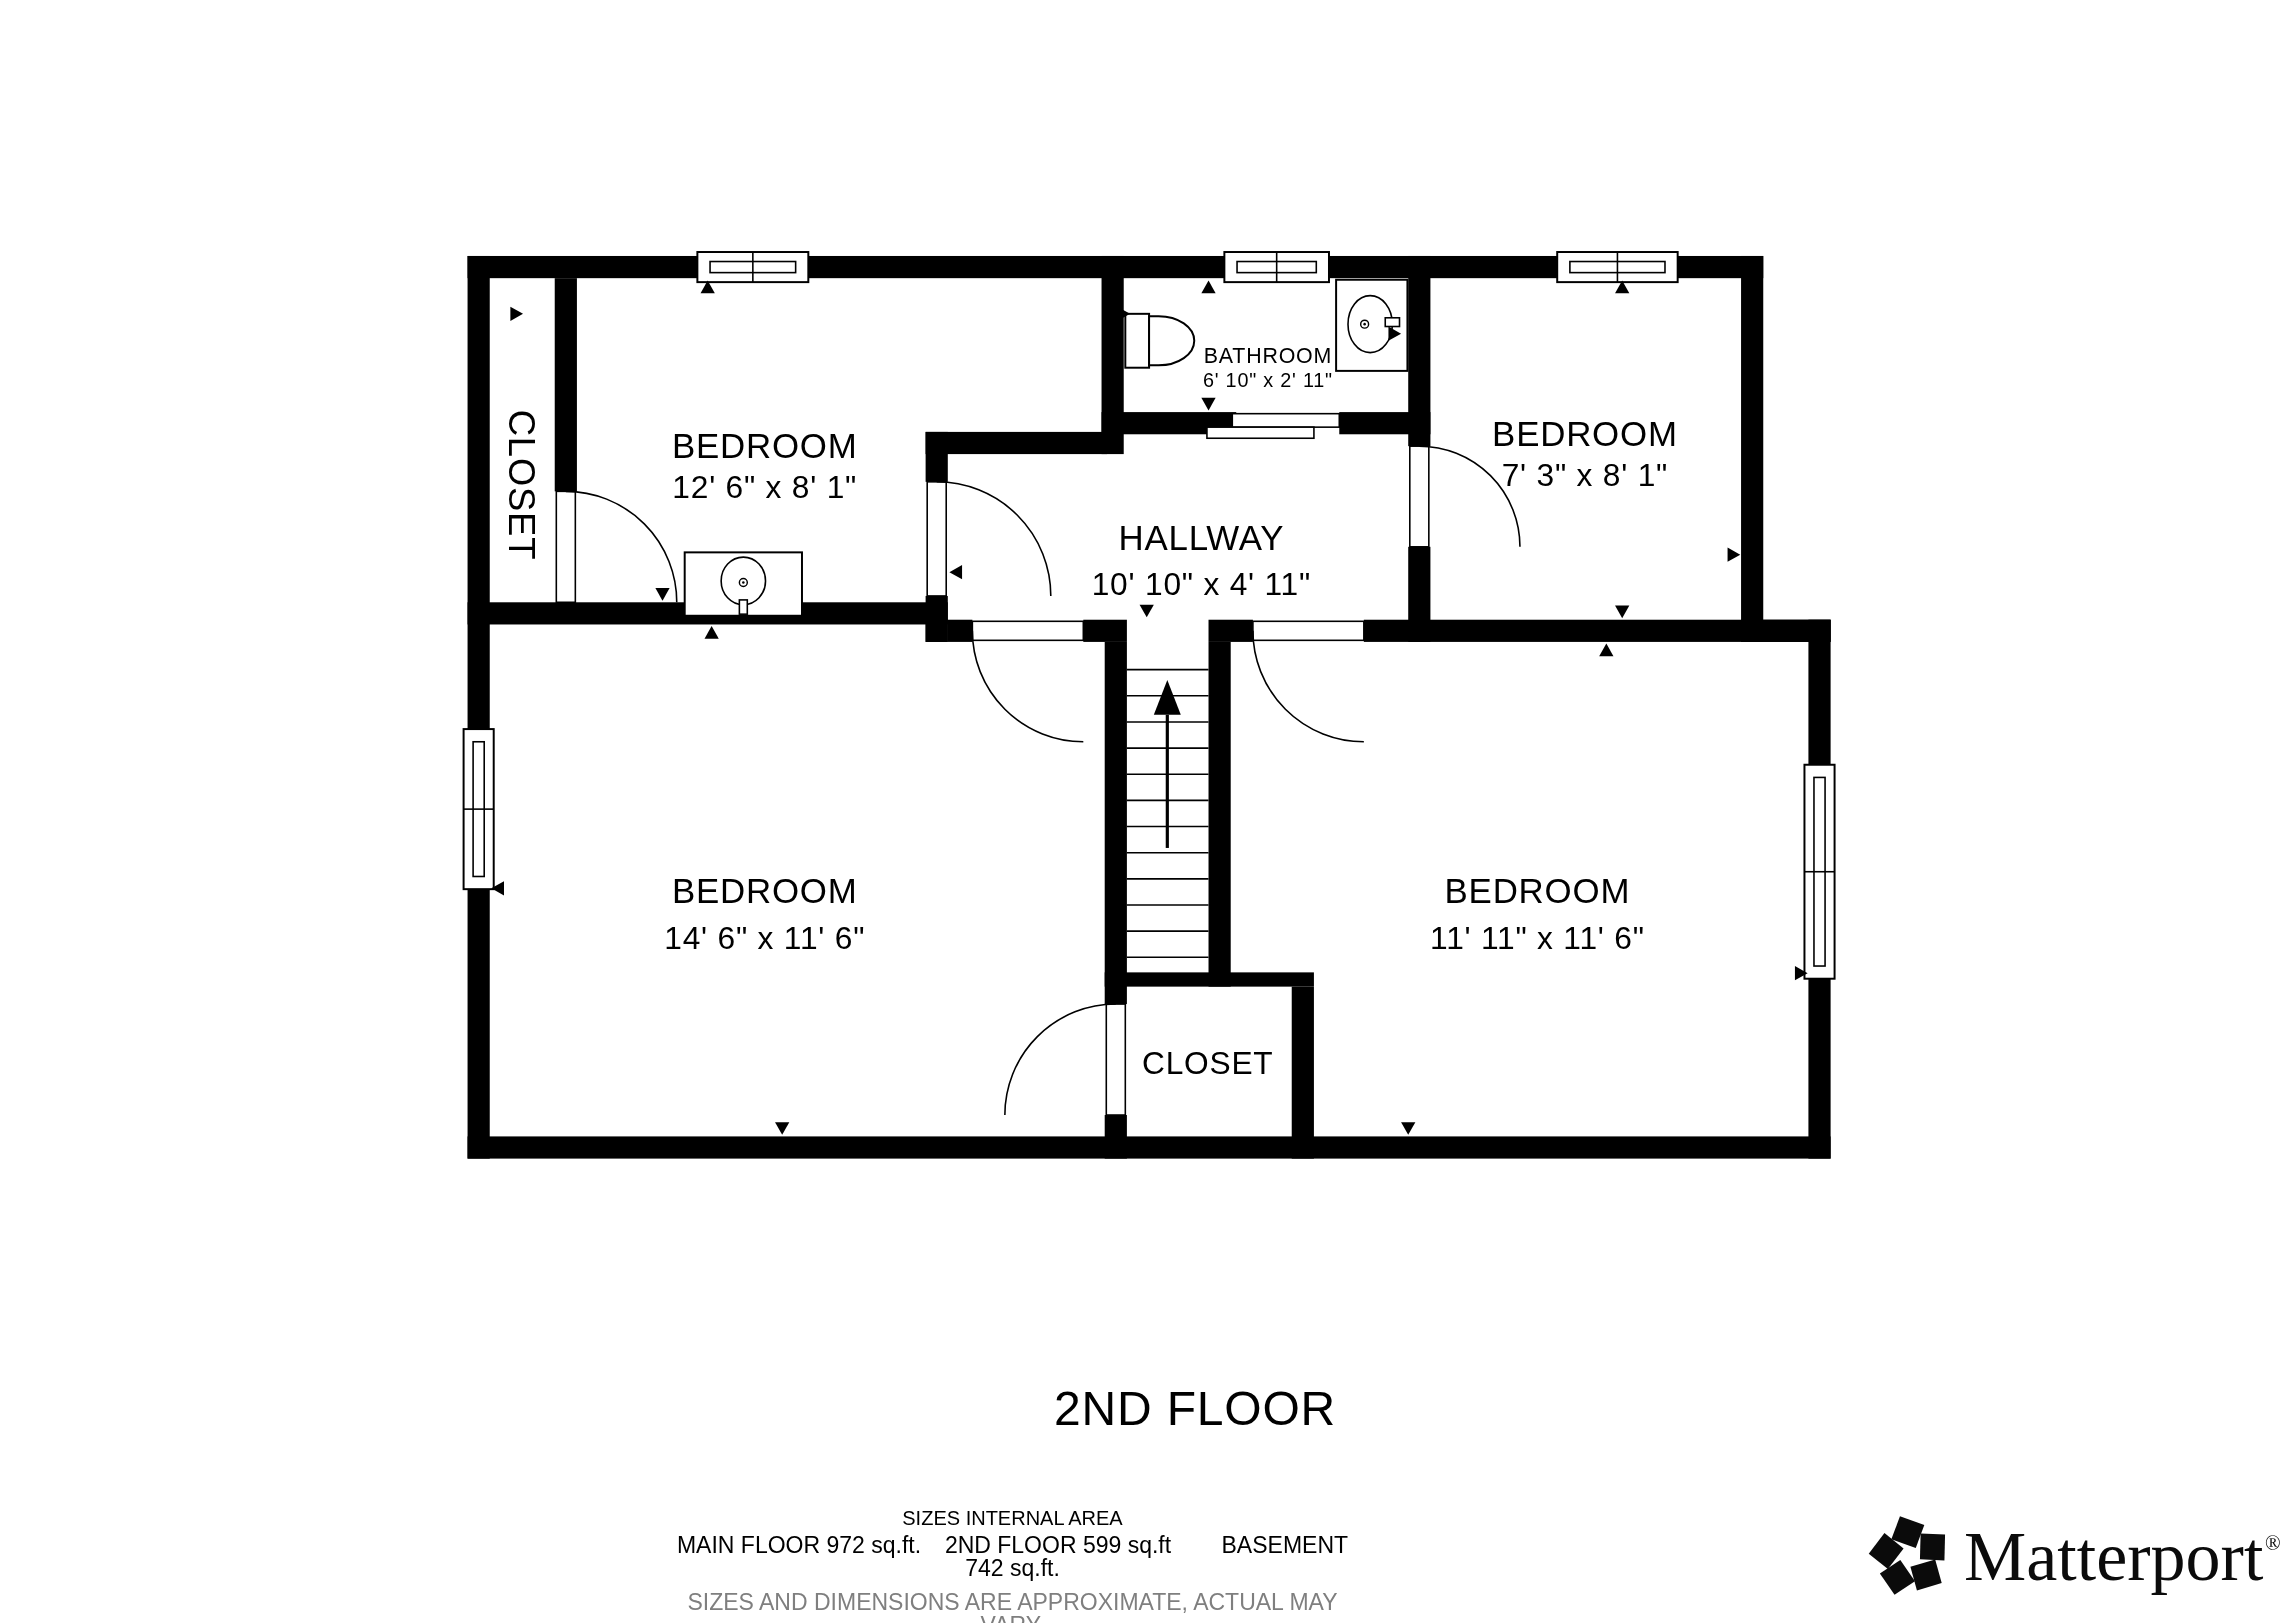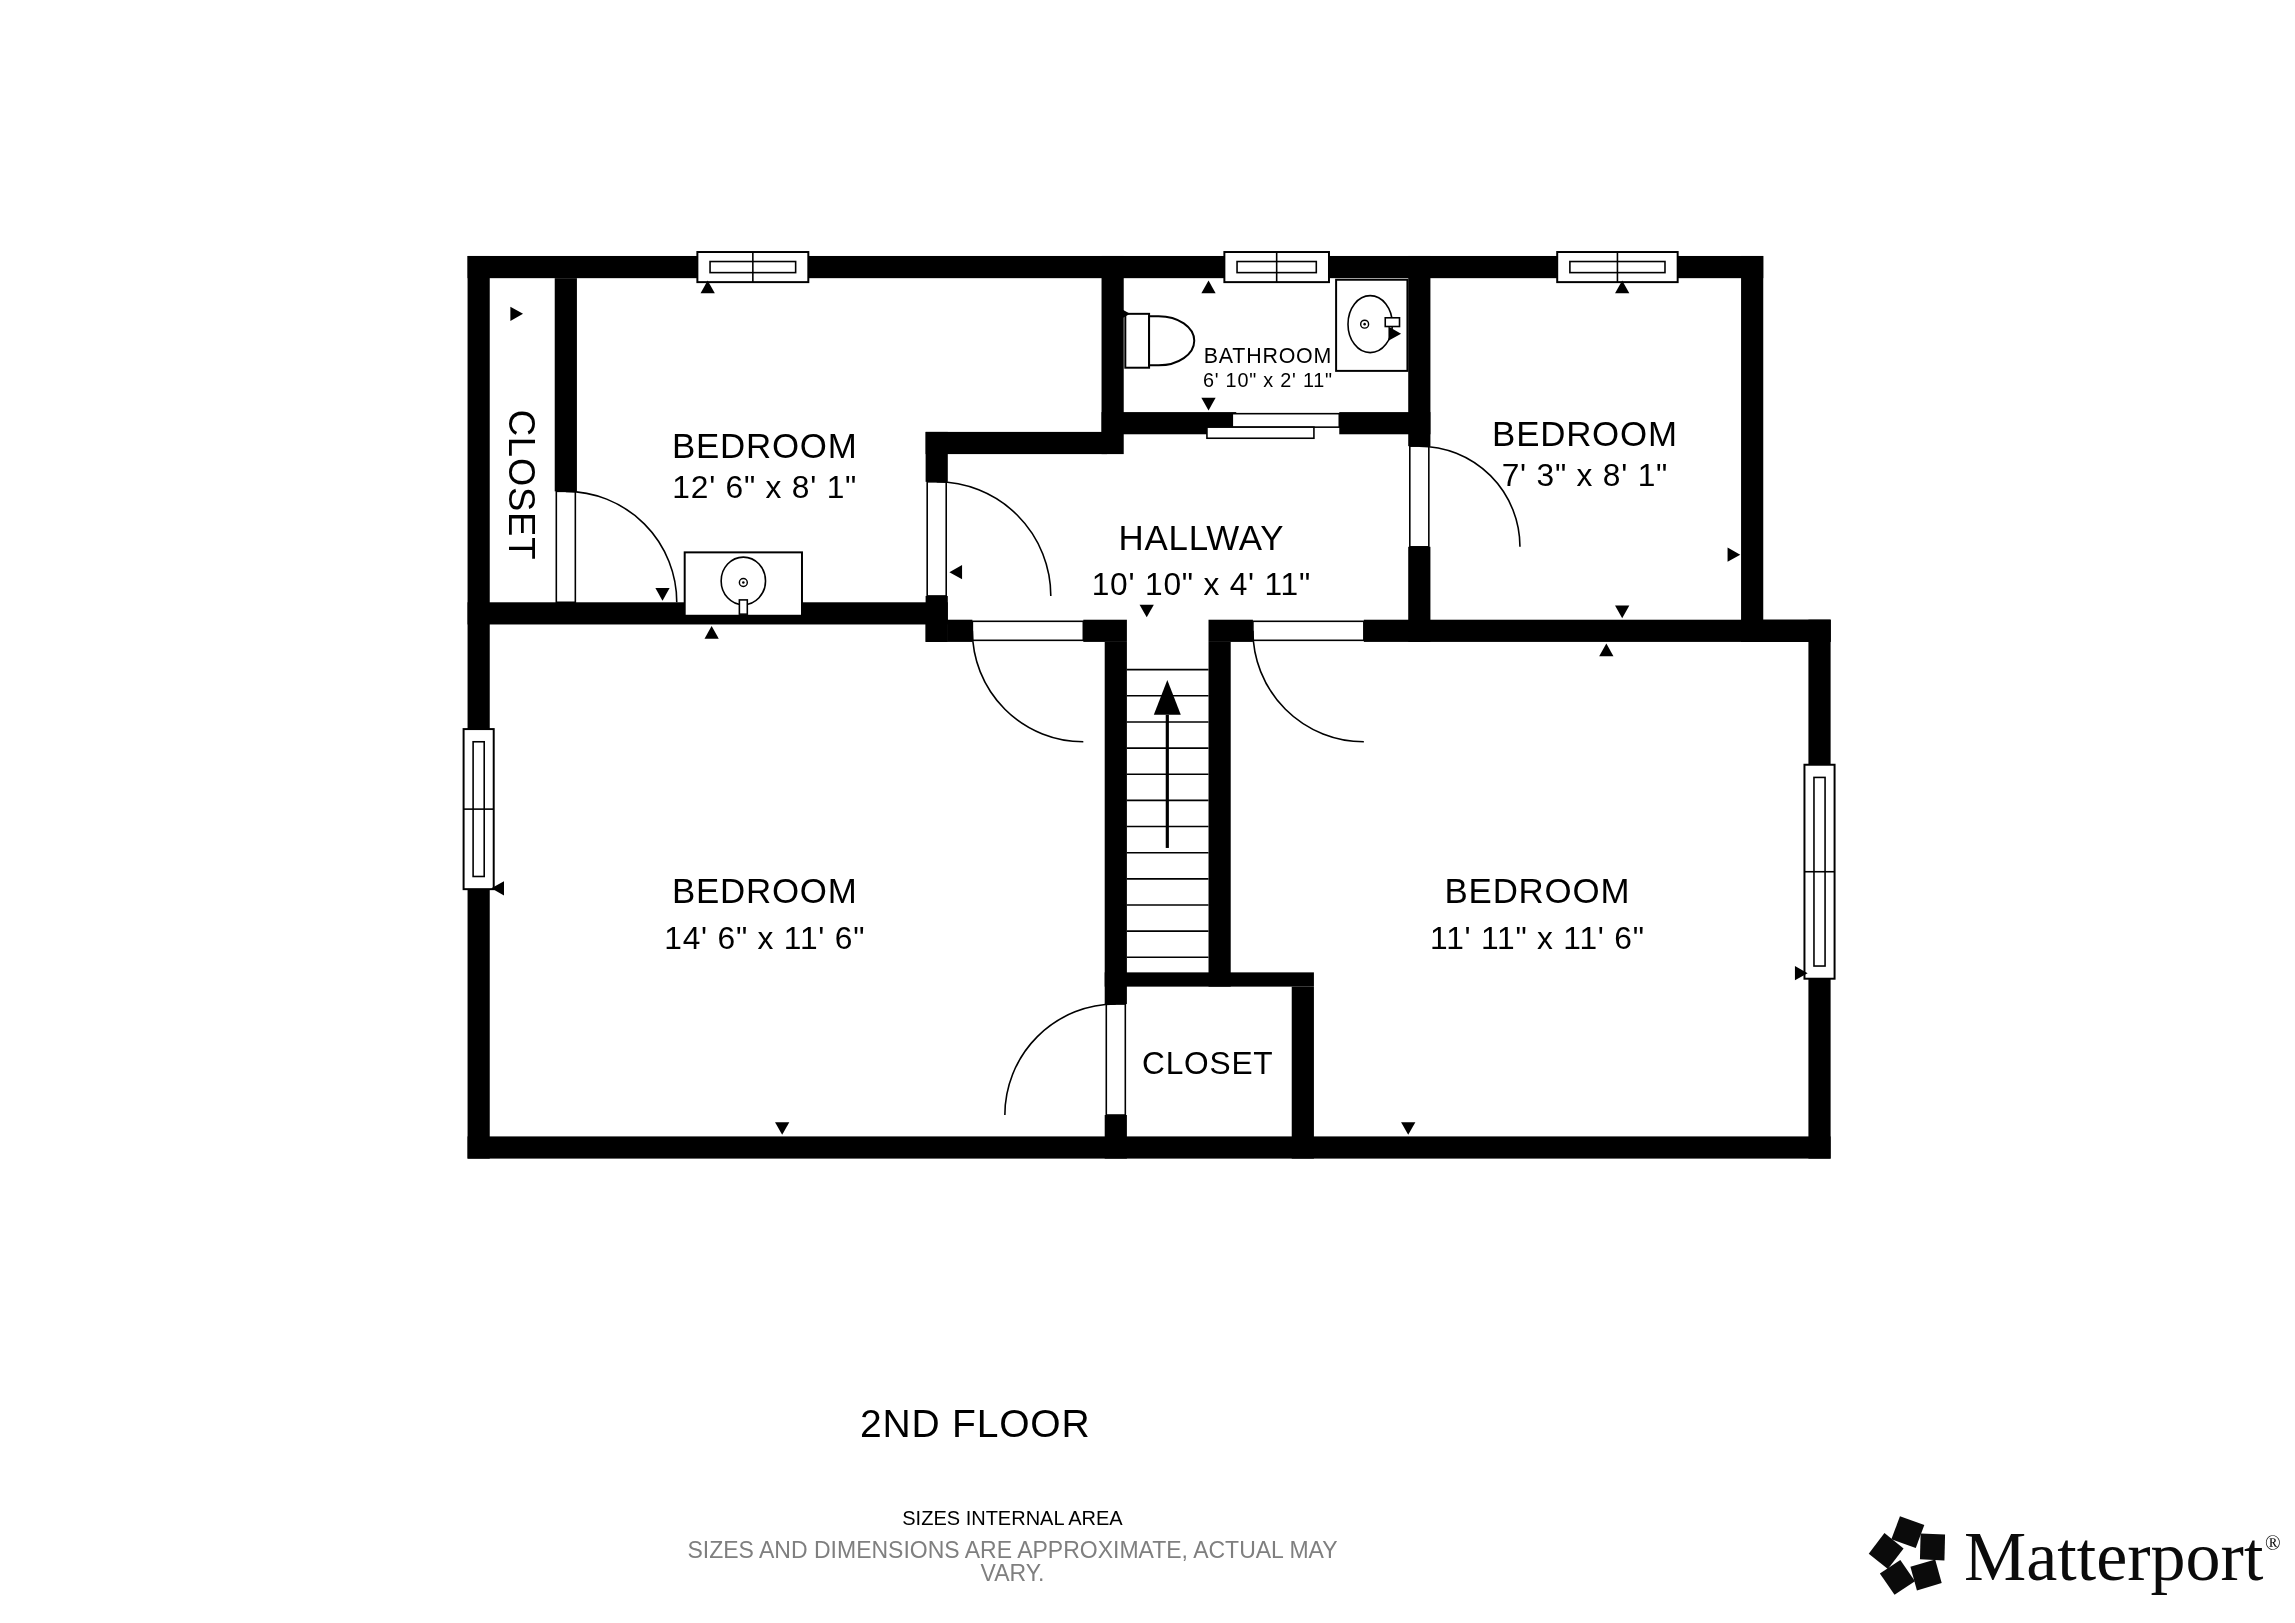--- a/index.html
+++ b/index.html
@@ -1,19 +1,19 @@
 <!DOCTYPE html>
 <html style="font-size:12.7px"><head>
 <meta charset="utf-8">
 <style>
   html,body{margin:0;padding:0;background:#fff;}
   body{width:2295px;height:1623px;position:relative;font-family:"Liberation Sans",sans-serif;}
   #plan-svg{position:absolute;left:0;top:0;}
   .overlay{position:absolute;color:#000;}
-  #floor-title{left:860px;top:1381px;width:476px;text-align:left;font-size:39px;letter-spacing:0.8px;margin-top:21px;}
+  #floor-title{left:860px;top:1381px;width:476px;text-align:right;font-size:48px;letter-spacing:0.8px;}
   #footer-block{left:656px;top:1508px;width:713px;text-align:center;line-height:1.0;}
   .f-line1{font-size:20px;margin-bottom:5.5px;}
   .f-line2{font-size:23px;margin-bottom:4px;}
   .f-line2 .gap-a{margin-left:17.4px;}
   .f-line2 .gap-b{margin-left:44px;}
   .f-line3{font-size:24px;}
   .f-disclaimer{font-size:23px;color:#7f7f7f;margin-top:11px;}
   #logo-block{left:1867px;top:1512px;display:flex;align-items:center;gap:11px;}
   #logo-word{font-family:"Liberation Serif",serif;font-size:70px;color:#0b0b0b;line-height:1;}
   #logo-reg{font-family:"Liberation Serif",serif;font-size:20.6px;color:#0b0b0b;vertical-align:30px;margin-left:1.6px;}
@@ -134,20 +134,25 @@
     <text x="965" y="1197" text-anchor="middle" fill="#000000" font-family="&quot;Liberation Sans&quot;, sans-serif" font-size="40" letter-spacing="1">14' 6" x 11' 6"</text>
     <text x="1940" y="1139.4" text-anchor="middle" fill="#000000" font-family="&quot;Liberation Sans&quot;, sans-serif" font-size="44" letter-spacing="1">BEDROOM</text>
     <text x="1940" y="1197" text-anchor="middle" fill="#000000" font-family="&quot;Liberation Sans&quot;, sans-serif" font-size="40" letter-spacing="1">11' 11" x 11' 6"</text>
     <text x="1524" y="1355" text-anchor="middle" fill="#000000" font-family="&quot;Liberation Sans&quot;, sans-serif" font-size="40" letter-spacing="1">CLOSET</text>
   </svg>
 
 <div class="overlay" id="floor-title">2ND FLOOR</div>
 
 <div class="overlay" id="footer-block">
   <div class="f-line1">SIZES INTERNAL AREA</div>
+  <div class="f-line2">
+    <span>MAIN FLOOR 972 sq.ft.</span>
+    <span class="gap-a">2ND FLOOR 599 sq.ft</span>
+    <span class="gap-b">BASEMENT 742 sq.ft.</span>
+  </div>
   <div class="f-disclaimer">SIZES AND DIMENSIONS ARE APPROXIMATE, ACTUAL MAY VARY.</div>
 </div>
 
 <div class="overlay" id="logo-block">
   <svg width="86" height="89" viewBox="-60 -60 120 120">
     <g id="logo-petals" fill="#0b0b0b">
         <path d="M -14,-56 L 20,-44 L 8,-12 L -26,-24 Z" transform="rotate(0)"></path>
         <path d="M -14,-56 L 20,-44 L 8,-12 L -26,-24 Z" transform="rotate(72)"></path>
         <path d="M -14,-56 L 20,-44 L 8,-12 L -26,-24 Z" transform="rotate(144)"></path>
         <path d="M -14,-56 L 20,-44 L 8,-12 L -26,-24 Z" transform="rotate(216)"></path>

